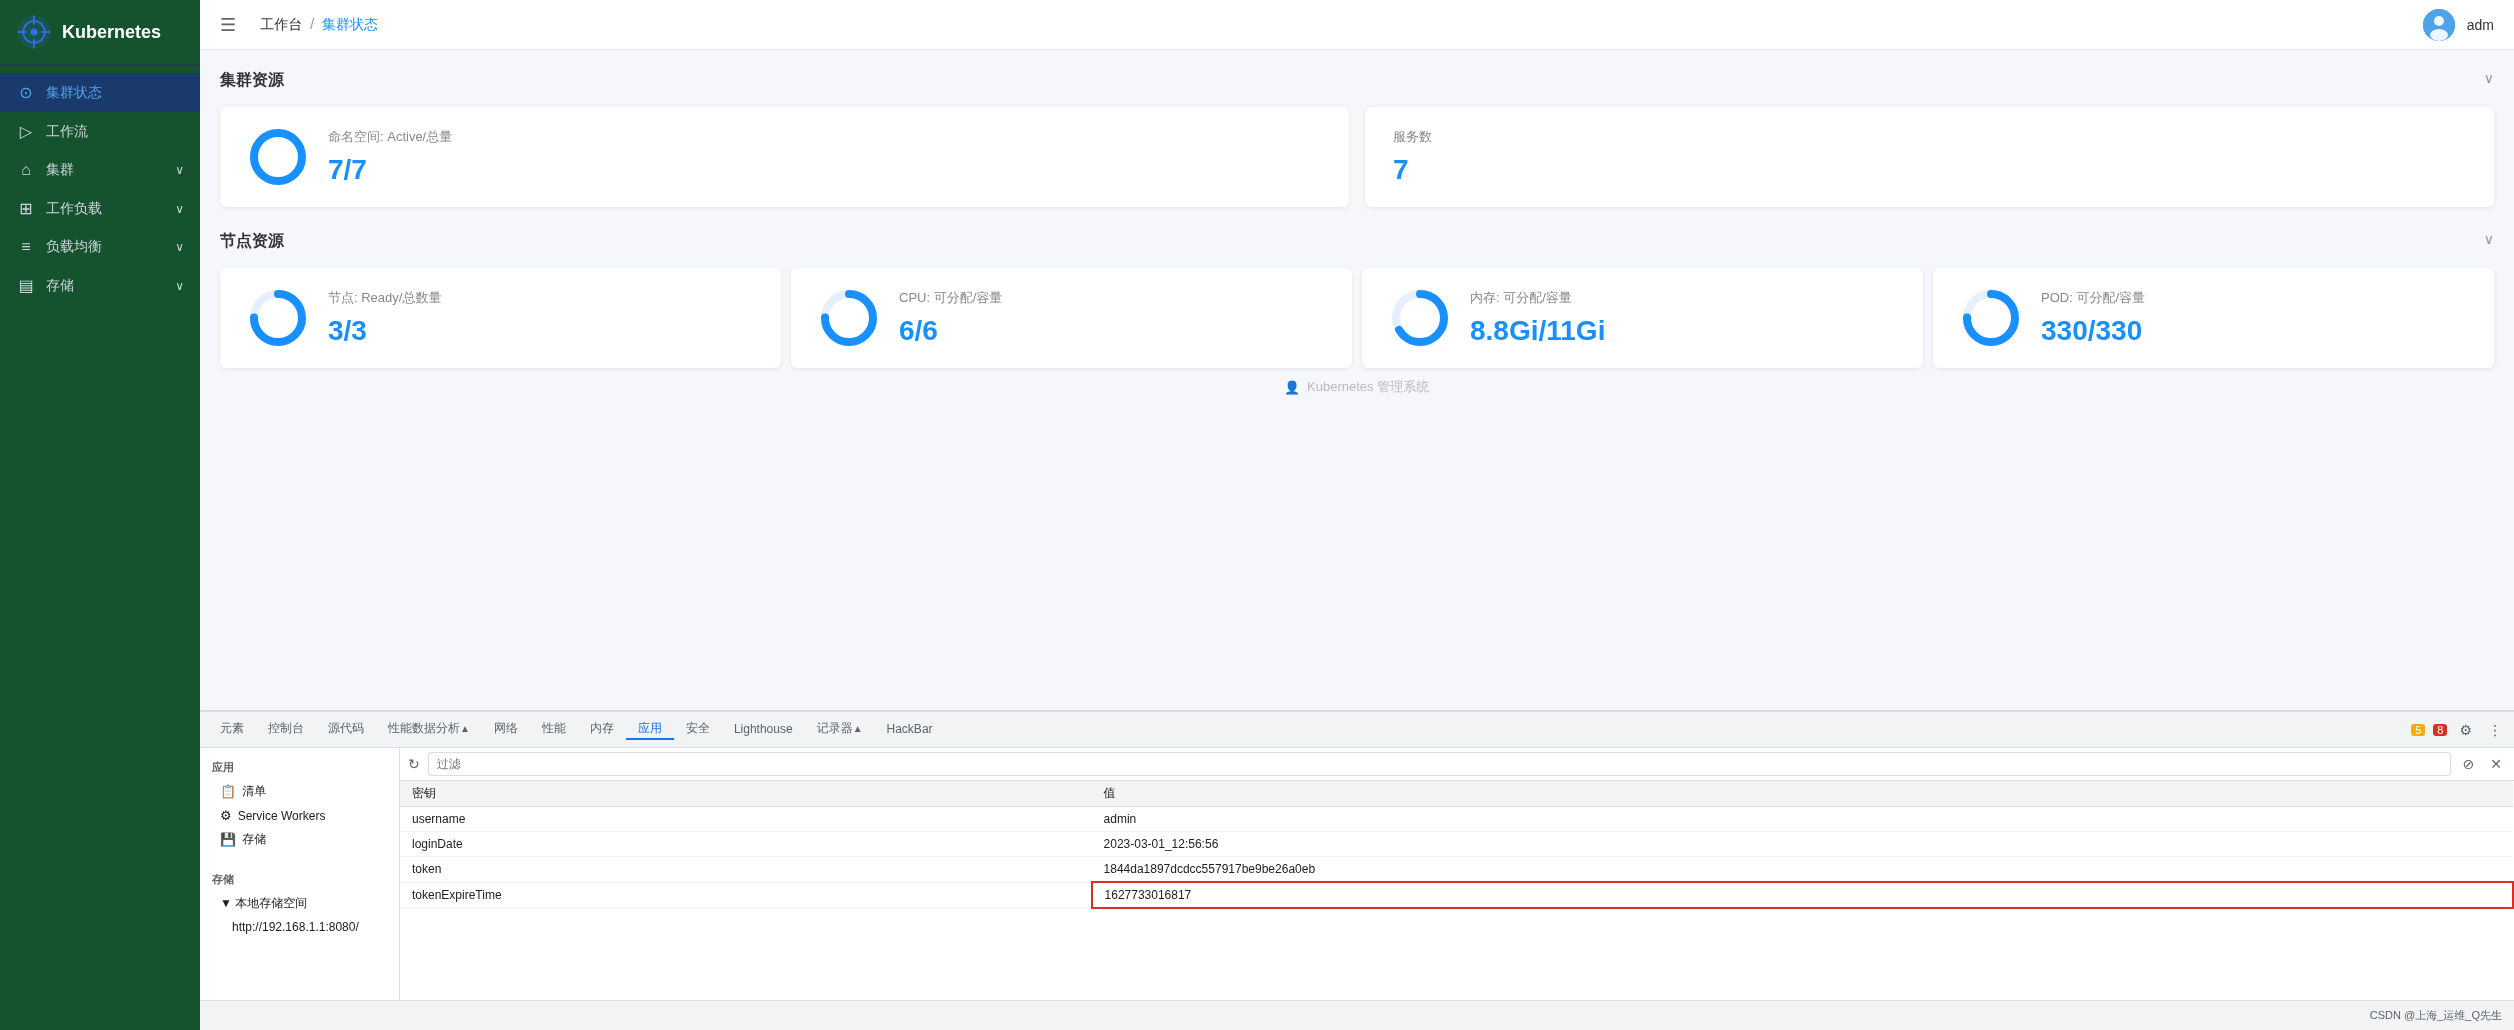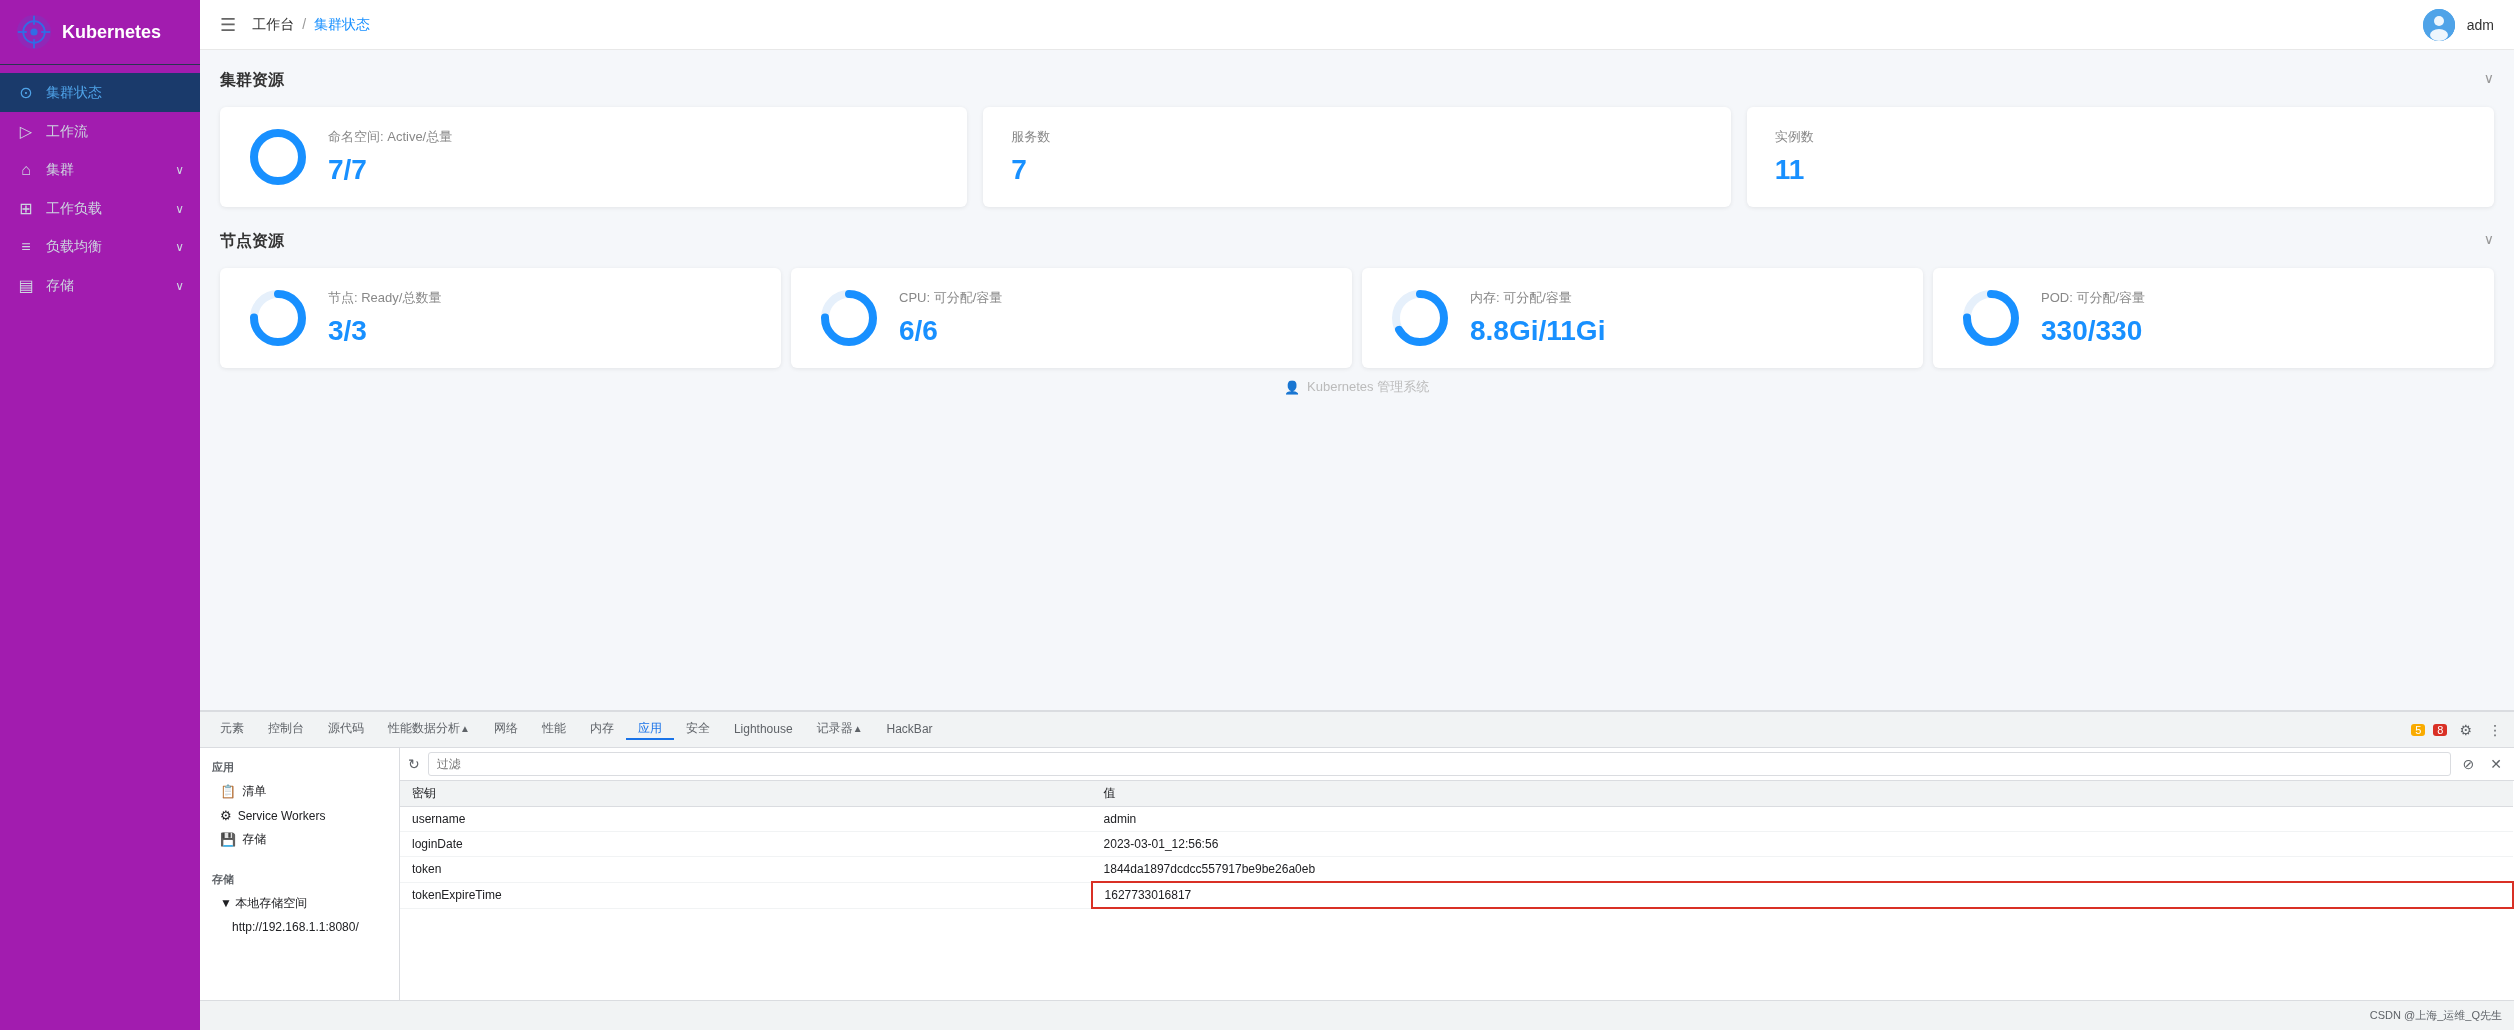--- a/index.html
+++ b/index.html
@@ -5,21 +5,21 @@
     * { margin: 0; padding: 0; box-sizing: border-box; }
     body { font-family: 'Microsoft YaHei', Arial, sans-serif; background: #f0f2f5; display: flex; flex-direction: column; height: 1030px; overflow: hidden; }
 
     
     .app-container { display: flex; flex-direction: column; height: 100%; }
     .main-area { display: flex; flex: 1; overflow: hidden; }
 
     
     .sidebar {
       width: 200px;
-      background: #a21caf;
+      background: #14532d;
       color: #cdd5e0;
       display: flex;
       flex-direction: column;
       flex-shrink: 0;
       overflow-y: auto;
     }
     .sidebar-logo {
       display: flex;
       align-items: center;
       padding: 14px 16px;
@@ -62,21 +62,21 @@
     .topbar {
       height: 50px;
       background: #fff;
       display: flex;
       align-items: center;
       padding: 0 20px;
       border-bottom: 1px solid #e8e8e8;
       flex-shrink: 0;
     }
     .topbar-menu-icon { font-size: 18px; color: #666; cursor: pointer; margin-right: 16px; }
-    .breadcrumb { display: flex; font-size: 14px; color: #333; }
+    .breadcrumb { display: flex; font-size: 14px; color: #333; margin-left: 8px; }
     .breadcrumb-separator { margin: 0 8px; color: #999; }
     .breadcrumb-active { color: #1890ff; }
     .topbar-right { margin-left: auto; display: flex; align-items: center; gap: 12px; }
     .avatar {
       width: 32px; height: 32px;
       border-radius: 50%;
       background: linear-gradient(135deg, #6ec6ff, #1976d2);
       display: flex; align-items: center; justify-content: center;
       color: white; font-size: 14px; font-weight: bold;
     }
@@ -365,26 +365,20 @@
             </div>
           </div>
 
           <div class="card">
             <div class="card-info">
               <span class="card-label">服务数</span>
               <span class="card-value">7</span>
             </div>
           </div>
 
-          <div class="card">
-            <div class="card-info">
-              <span class="card-label">实例数</span>
-              <span class="card-value">11</span>
-            </div>
-          </div>
         </div>
 
         <div class="section-header">
           <span class="section-title">节点资源</span>
           <span class="section-arrow">∨</span>
         </div>
         <div class="node-cards-row">
 
           <div class="card">
             <div class="card-donut">

